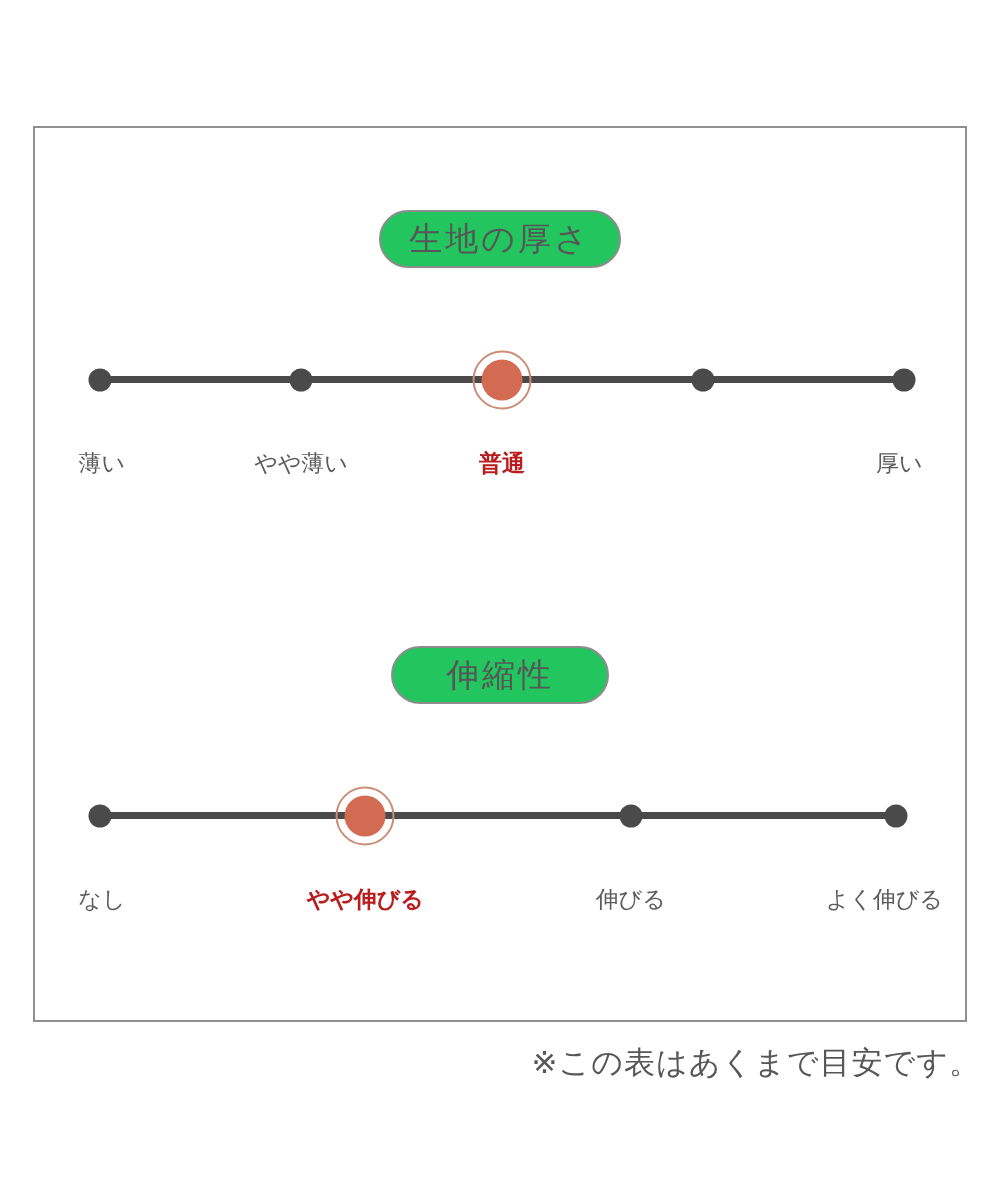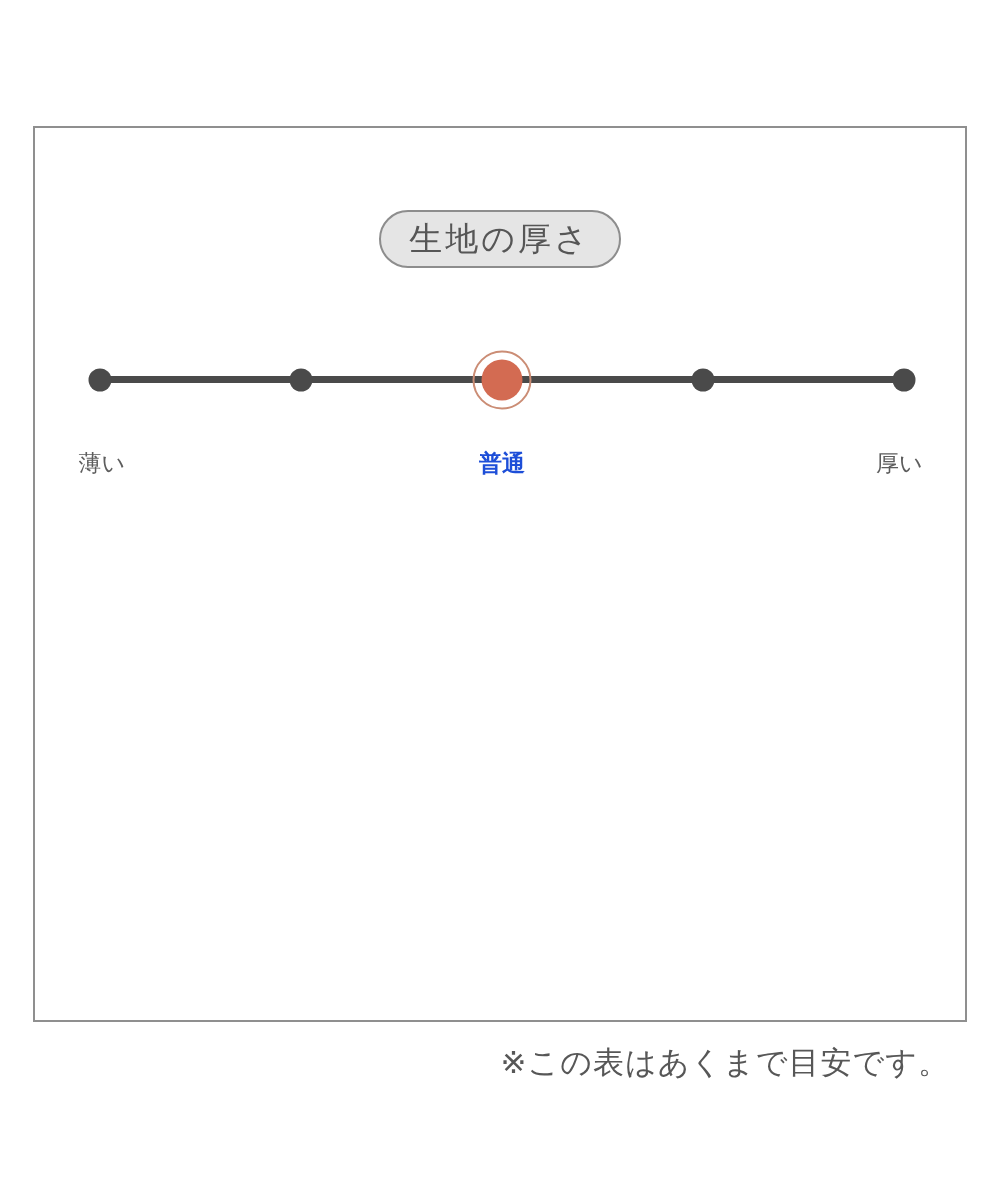--- a/index.html
+++ b/index.html
@@ -11,21 +11,21 @@
     position:absolute;left:33px;top:126px;width:934px;height:896px;
     border:2px solid #8f8f8f;box-sizing:border-box;background:#ffffff;
   }
   .scale-section{position:absolute;left:33px;width:934px;}
   .s0{top:210px;height:290px;}
   .s1{top:646px;height:290px;}
   .pill{
     position:relative;margin:0 auto;width:max-content;min-width:158px;
     box-sizing:content-box;padding:0 28px;height:54px;line-height:54px;
     border:2px solid #8d8d8d;border-radius:30px;text-align:center;
-    font-size:33px;color:#565656;letter-spacing:3px;background:#e5e5e5;
+    font-size:33px;color:#565656;letter-spacing:3px;background:#22c55e;
   }
   .track-row{
     position:absolute;top:166px;left:67px;height:7px;background:#4a4a4a;
   }
   .s0 .track-row{right:63px;}
   .s1 .track-row{right:71px;}
   .dot{
     position:absolute;top:50%;transform:translate(-50%,-50%);
     width:23px;height:23px;border-radius:50%;background:#4a4a4a;
   }
@@ -36,40 +36,56 @@
   }
   .labels-row{position:absolute;top:230px;left:67px;height:46px;}
   .s0 .labels-row{right:63px;}
   .s1 .labels-row{right:71px;}
   .scale-label{
     position:absolute;transform:translateX(-50%);white-space:nowrap;
     font-size:23px;color:#5d5d5d;line-height:46px;
   }
   .scale-label:last-child{transform:translateX(-60%);}
   .scale-label:first-child{transform:translateX(-46%);}
-  .scale-label.selected{font-weight:700;color:#1d4ed8;}
+  .scale-label.selected{font-weight:700;color:#b91c1c;}
   .footnote{
-    position:absolute;right:50px;top:1042px;font-size:31px;color:#575757;
+    position:absolute;right:19px;top:1042px;font-size:31px;color:#575757;
     letter-spacing:1px;white-space:nowrap;
   }
 </style>
 </head>
 <body>
 
 <div class="canvas">
   <div class="frame"></div>
   <section class="scale-section s0">
       <div class="pill">生地の厚さ</div>
       <div class="track-row">
         <span class="dot" style="left: 0%;"></span>
         <span class="dot" style="left: 25%;"></span>
         <span class="dot selected" style="left: 50%;"></span>
         <span class="dot" style="left: 75%;"></span>
         <span class="dot" style="left: 100%;"></span>
       </div>
       <div class="labels-row">
         <span class="scale-label" style="left: 0%;">薄い</span>
+        <span class="scale-label" style="left: 25%;">やや薄い</span>
         <span class="scale-label selected" style="left: 50%;">普通</span>
         <span class="scale-label" style="left: 100%;">厚い</span>
+      </div>
+    </section>
+  <section class="scale-section s1">
+      <div class="pill">伸縮性</div>
+      <div class="track-row">
+        <span class="dot" style="left: 0%;"></span>
+        <span class="dot selected" style="left: 33.3333%;"></span>
+        <span class="dot" style="left: 66.6667%;"></span>
+        <span class="dot" style="left: 100%;"></span>
+      </div>
+      <div class="labels-row">
+        <span class="scale-label" style="left: 0%;">なし</span>
+        <span class="scale-label selected" style="left: 33.3333%;">やや伸びる</span>
+        <span class="scale-label" style="left: 66.6667%;">伸びる</span>
+        <span class="scale-label" style="left: 100%;">よく伸びる</span>
       </div>
     </section>
   <div class="footnote">※この表はあくまで目安です。</div>
 </div>
 
 </body></html>

